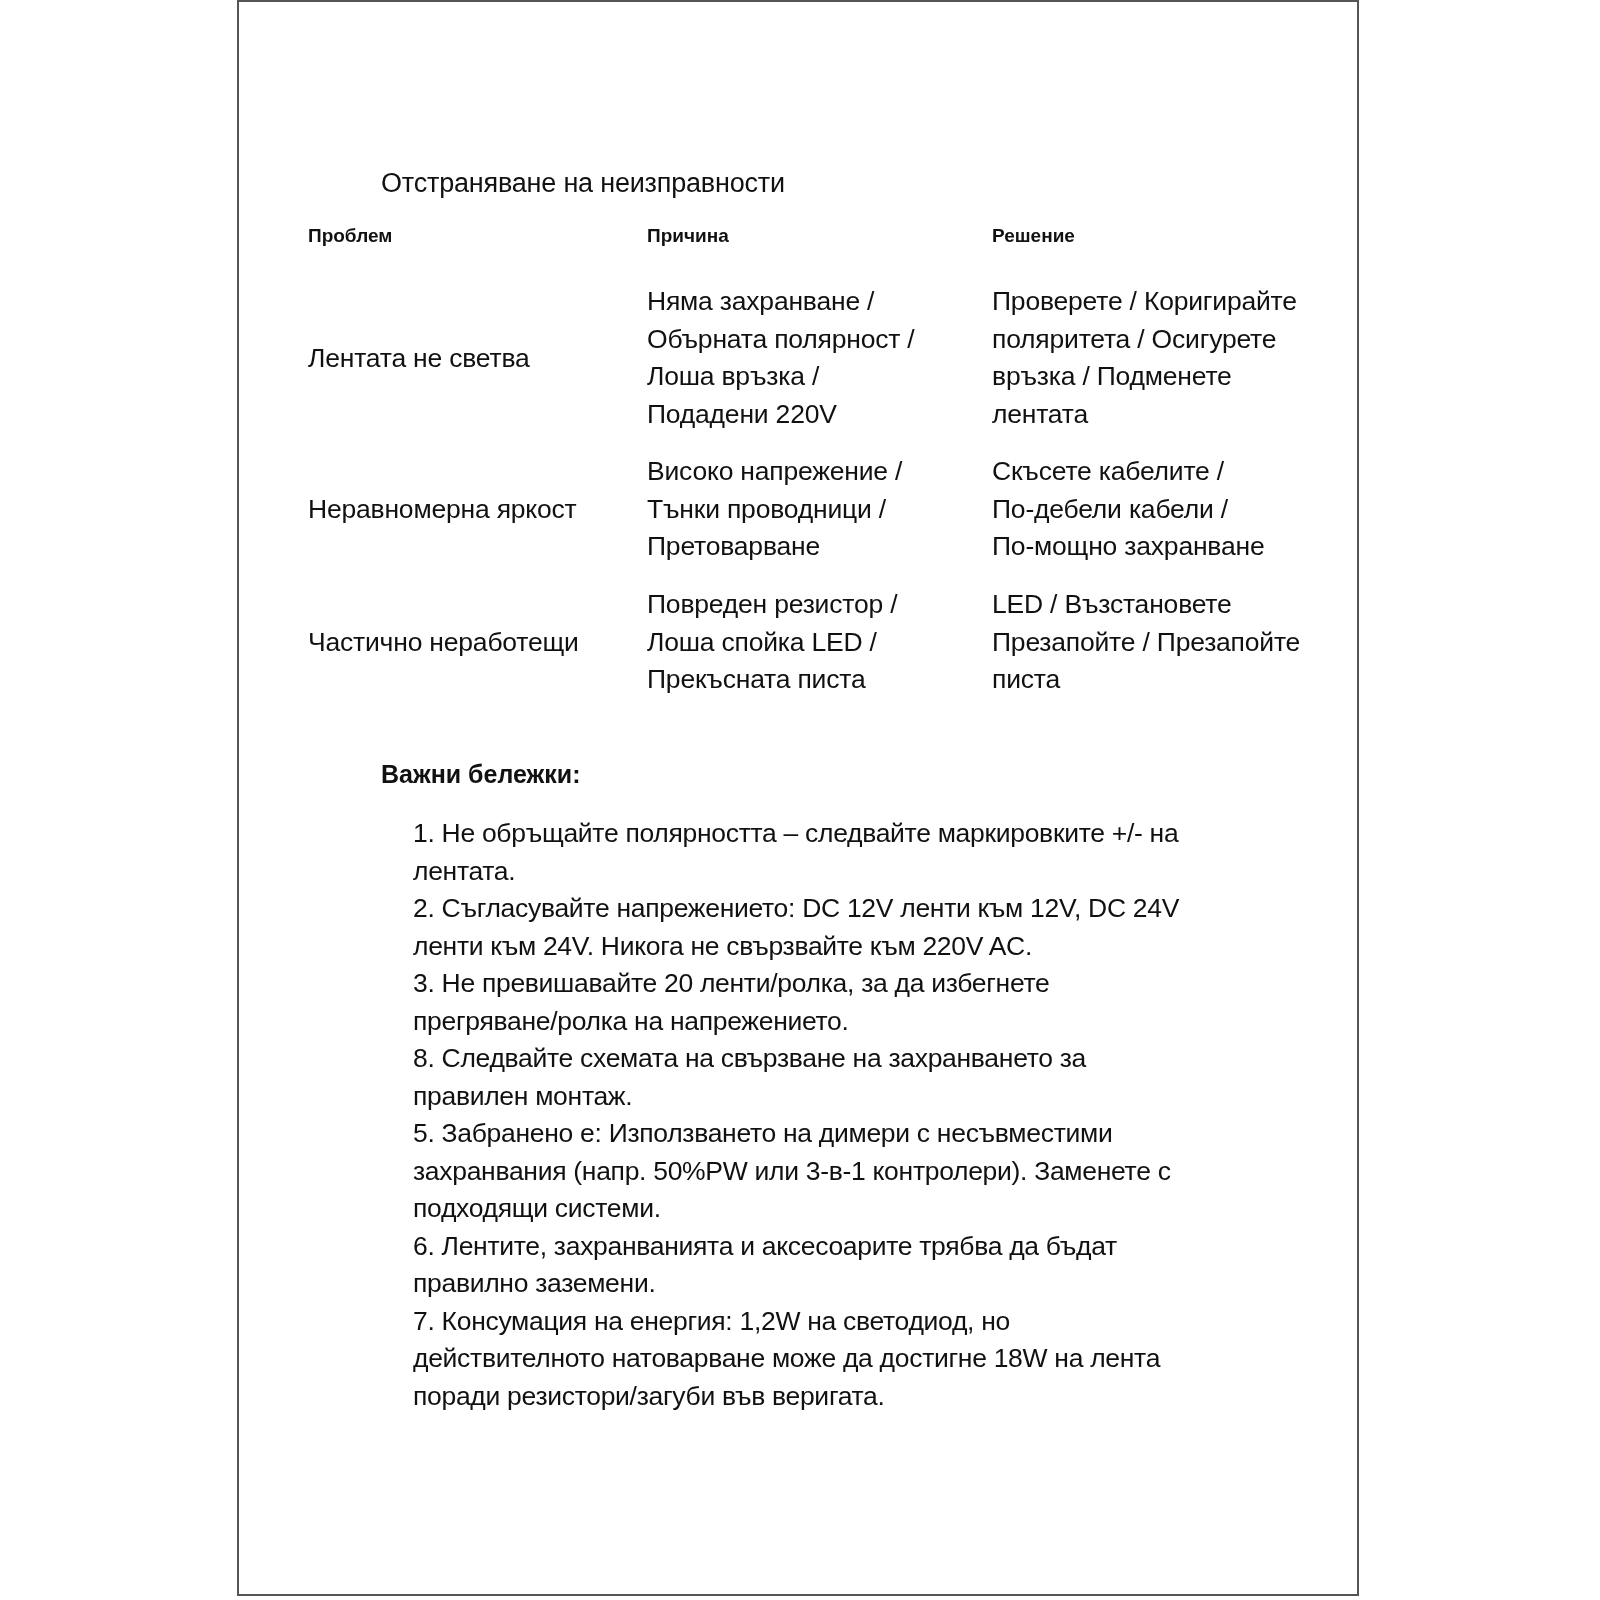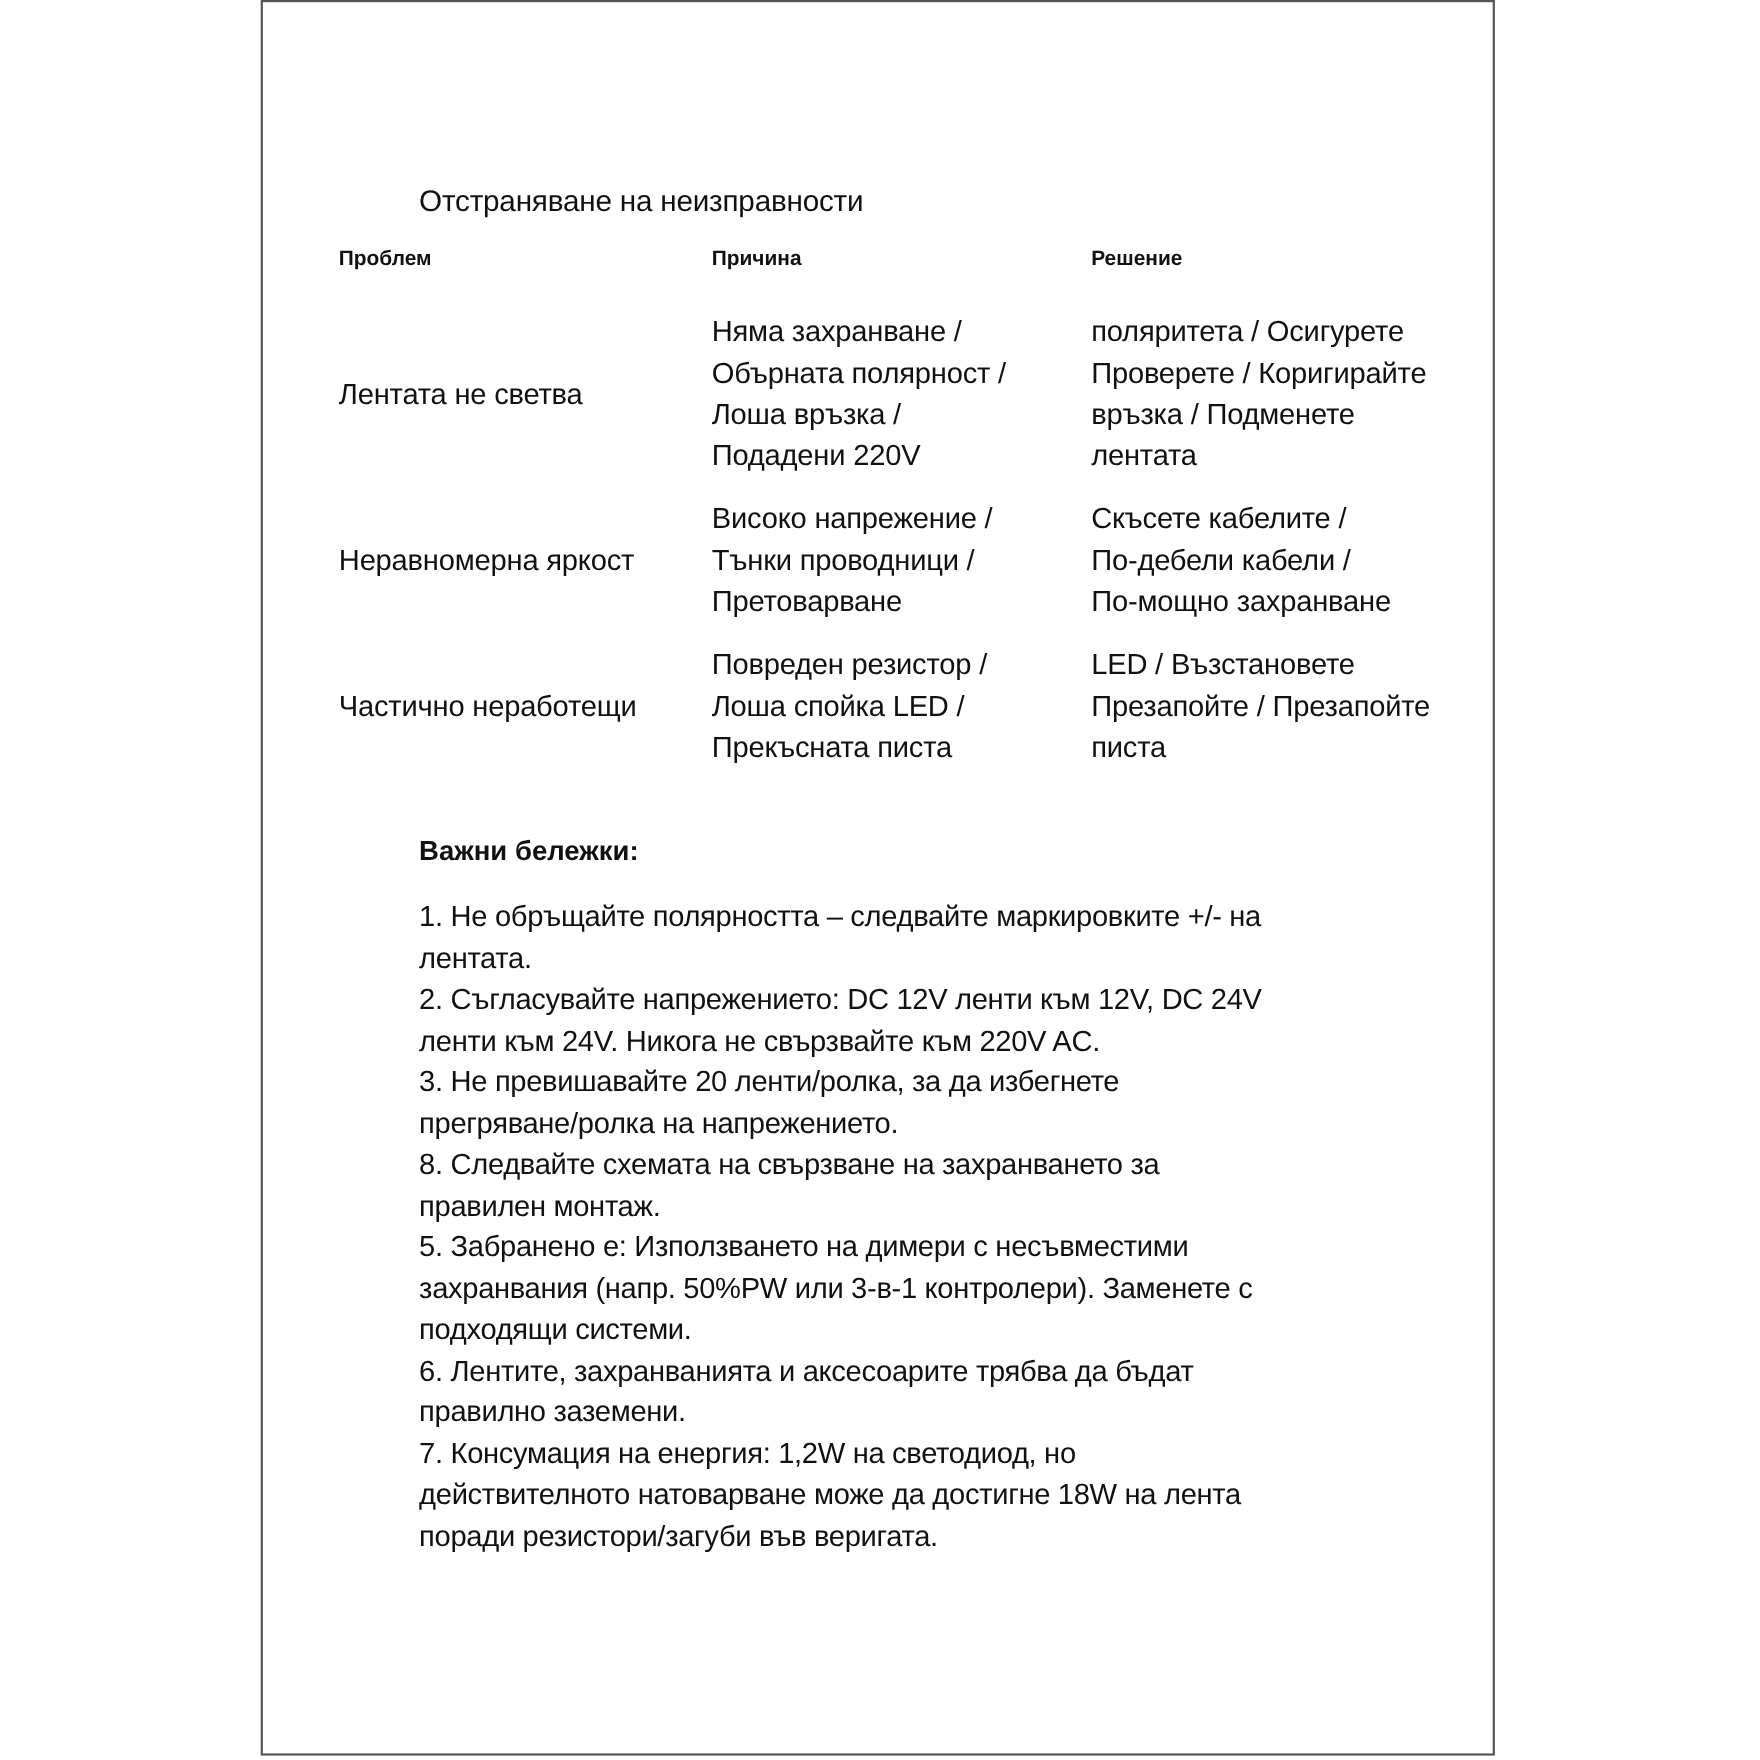--- a/index.html
+++ b/index.html
@@ -5,21 +5,21 @@
   html, body { margin:0; padding:0; background:#ffffff; }
   body { width:1600px; height:1600px; position:relative; overflow:hidden;
          font-family:"Liberation Sans", sans-serif; color:#111; }
   .page { position:absolute; left:237px; top:0; width:1122px; height:1596px;
           border:2px solid #555; border-top-width:2px; box-sizing:border-box; background:#fff; }
   .title { position:absolute; left:381px; top:168px; font-size:27px; font-weight:normal; letter-spacing:-0.2px; }
   .hdr { position:absolute; top:225px; font-size:19px; font-weight:bold; }
   .cell { position:absolute; font-size:26.5px; line-height:37.5px; white-space:nowrap; letter-spacing:-0.2px; }
   .notes-title { position:absolute; left:381px; top:760px; font-size:25px; font-weight:bold; }
   .notes { position:absolute; left:381px; top:815px; width:900px; font-size:26.5px; line-height:37.5px; letter-spacing:-0.3px; }
-  .note-line { white-space:nowrap; }
+  .note-line { white-space:nowrap;margin-left:32px; }
 </style>
 </head>
 <body>
 
 <div class="page">
 </div>
 
 <div class="title">Отстраняване на неизправности</div>
 
 <div class="hdr" style="left:308px">Проблем</div>
@@ -28,22 +28,22 @@
 
 <div>
   <div class="cell" style="left:308px; top:340px">Лентата не светва</div>
   <div class="cell" style="left:647px; top:283px">
     <div>Няма захранване /</div>
     <div>Обърната полярност /</div>
     <div>Лоша връзка /</div>
     <div>Подадени 220V</div>
   </div>
   <div class="cell" style="left:992px; top:283px">
+    <div>Проверете / Коригирайте</div>
     <div>поляритета / Осигурете</div>
-    <div>Проверете / Коригирайте</div>
     <div>връзка / Подменете</div>
     <div>лентата</div>
   </div>
 </div>
 
 <div>
   <div class="cell" style="left:308px; top:491px">Неравномерна яркост</div>
   <div class="cell" style="left:647px; top:453px">
     <div>Високо напрежение /</div>
     <div>Тънки проводници /</div>

